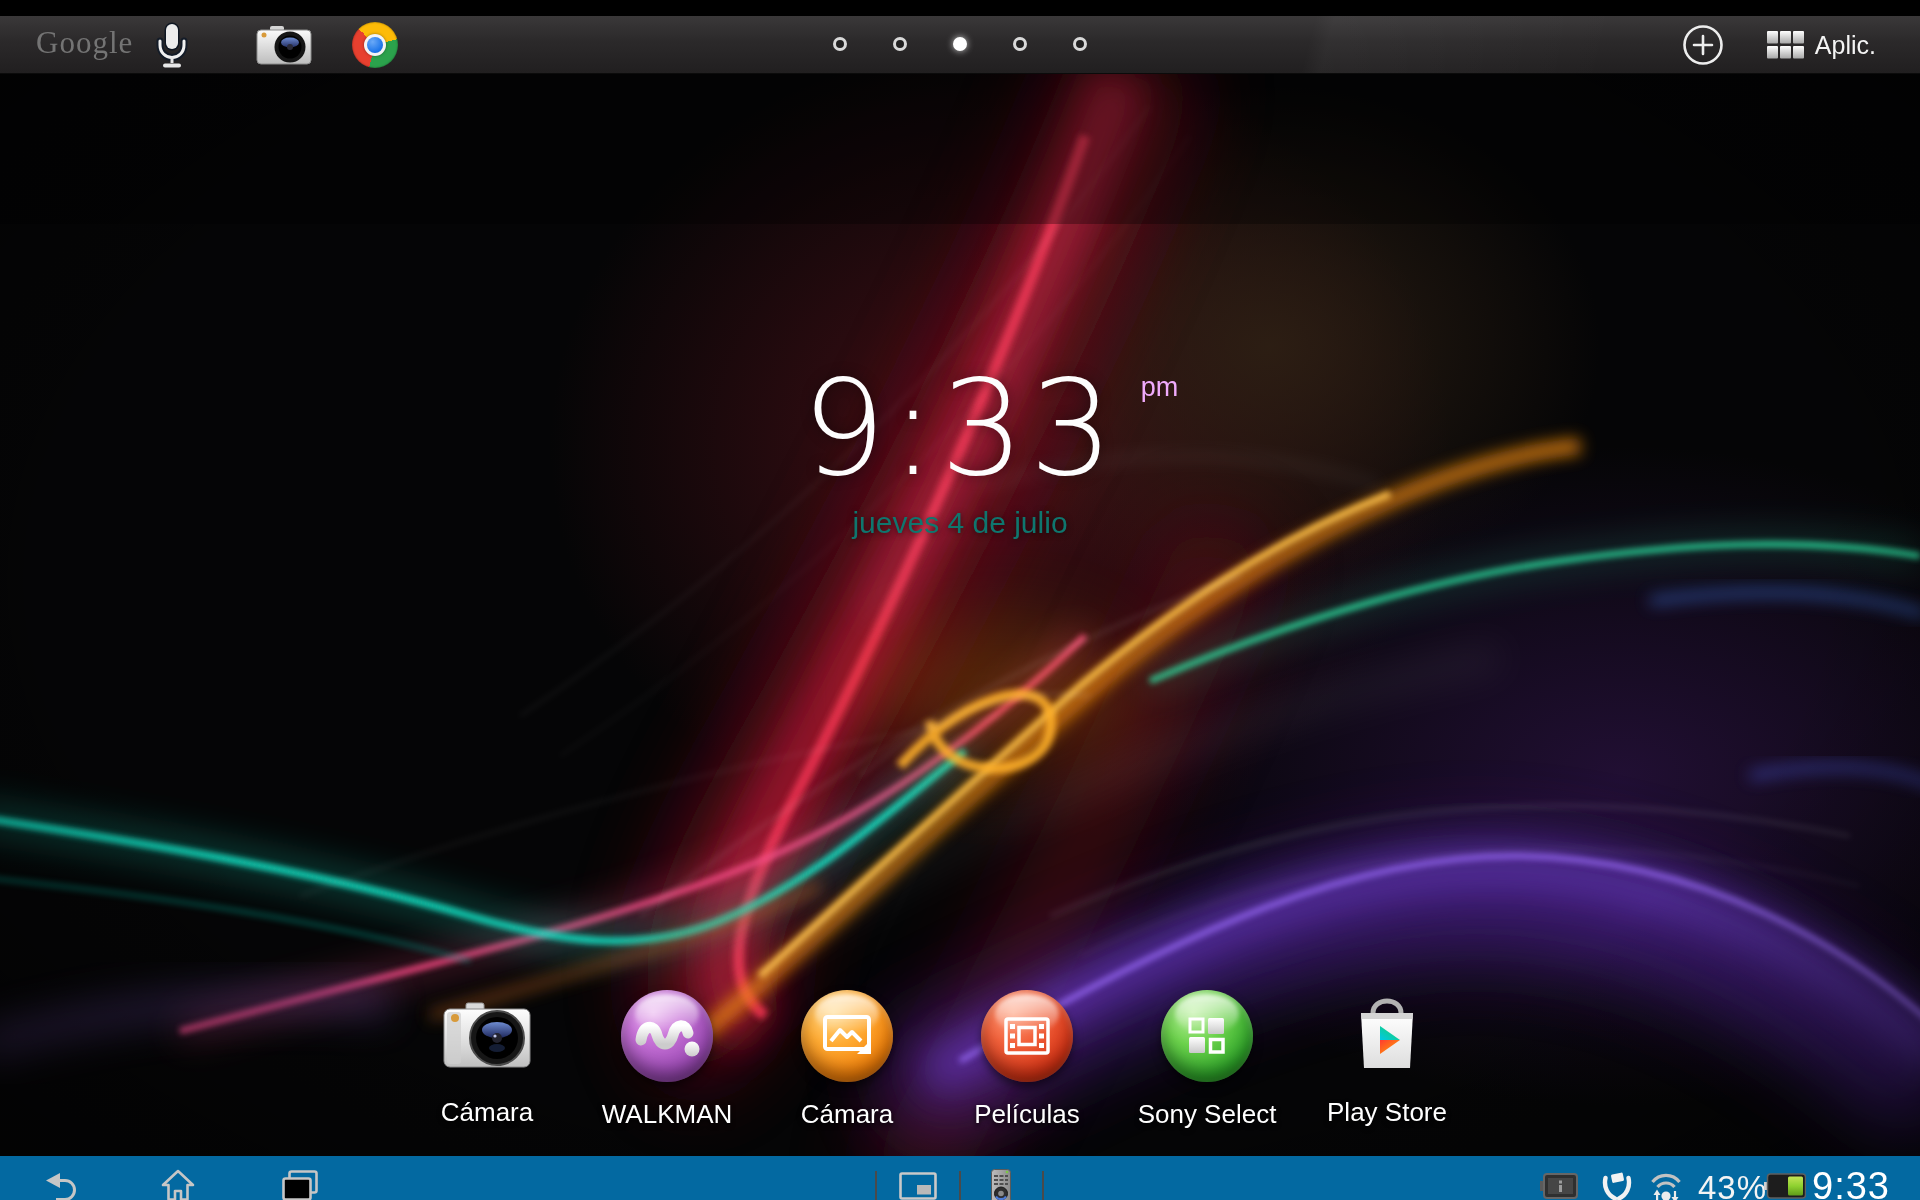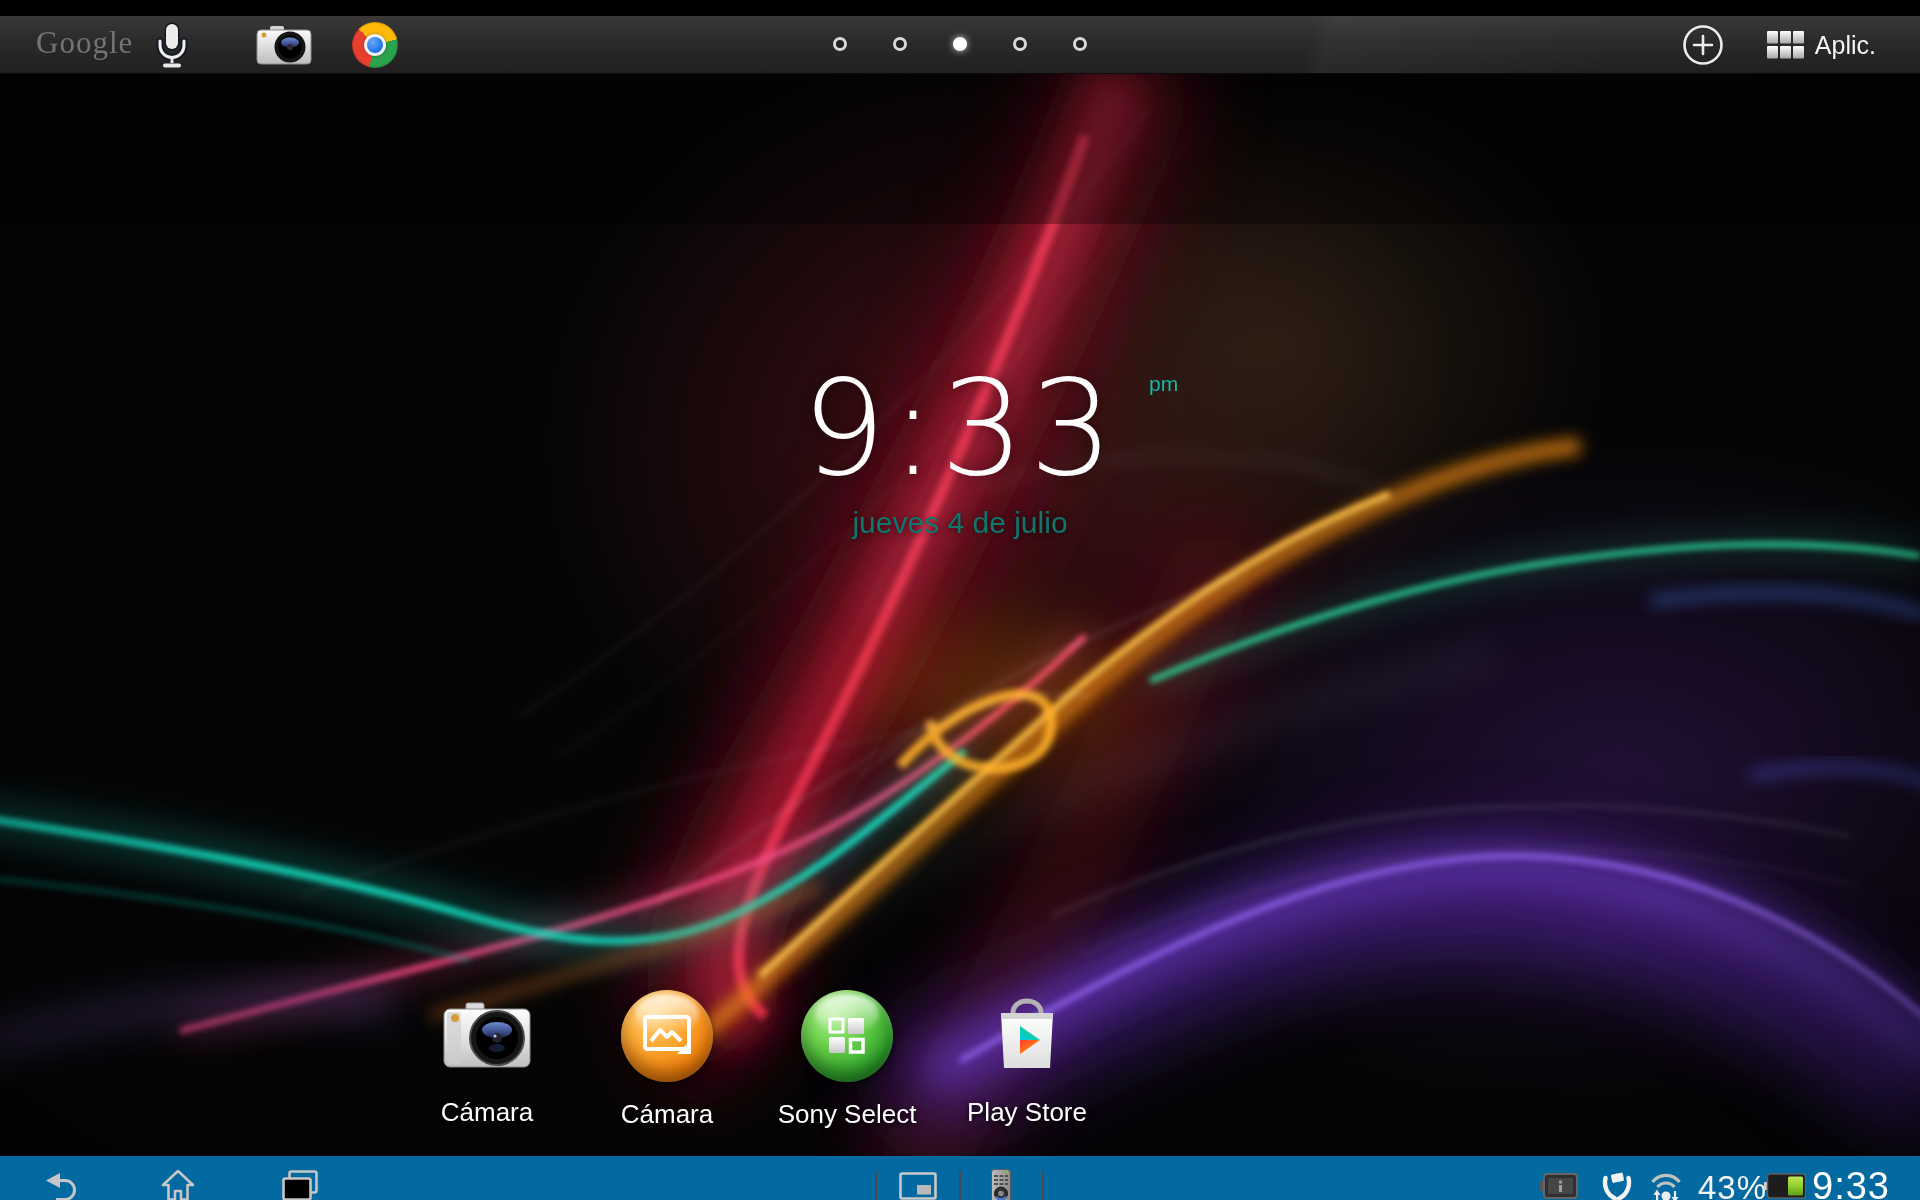--- a/index.html
+++ b/index.html
@@ -44,21 +44,21 @@
   .apps-btn { position:absolute; right:44px; top:0; height:58px; display:flex; align-items:center; gap:11px; }
   .apps-label { font-size:25px; color:#f4f4f4; }
   
   .clock-widget { position:absolute; left:0; top:346px; width:1920px; text-align:center; z-index:2; }
   .time-row { display:inline-block; position:relative; }
   .time {
     font-family:"DejaVu Sans","Liberation Sans",sans-serif; font-weight:100;
     font-size:132px; line-height:1; letter-spacing:5px; color:#fdfdfd;
     text-shadow:0 0 14px rgba(0,0,0,.45);
   }
-  .meridiem { position:absolute; right:-60px; top:10px; font-size:21px; font-weight:300; color:#14b8a6; }
+  .meridiem { position:absolute; right:-60px; top:10px; font-size:27px; font-weight:300; color:#f0abfc; }
   .date { margin-top:12px; font-size:30px; font-weight:400; color:#0f766e; text-shadow:0 1px 6px rgba(0,0,0,.6); }
   
   .dock { position:absolute; left:397px; top:972px; display:flex; z-index:2; }
   .dock-item { width:180px; text-align:center; }
   .app-icon { width:96px; height:96px; margin:0 auto; position:relative; }
   .sphere { width:92px; height:92px; margin:2px auto; border-radius:50%; position:relative;
     box-shadow:inset 0 -10px 16px rgba(0,0,0,.38), inset 0 3px 6px rgba(255,255,255,.25), 0 5px 10px rgba(0,0,0,.55); }
   .sphere::before { content:""; position:absolute; left:15%; top:4%; width:70%; height:44%; border-radius:50%;
     background:linear-gradient(rgba(255,255,255,.8), rgba(255,255,255,0)); filter:blur(2px); }
   .sphere svg { position:absolute; left:0; top:0; }
@@ -261,34 +261,70 @@
           <ellipse cx="58" cy="42" rx="15" ry="8" fill="url(#glintG)" opacity=".9"></ellipse>
           <ellipse cx="58" cy="60" rx="8" ry="4" fill="#1d2a4a" opacity=".7"></ellipse>
           <circle cx="58" cy="50" r="5" fill="#23232f"></circle>
           <circle cx="56" cy="48" r="1.6" fill="#cfd6ff" opacity=".9"></circle>
           <circle cx="16" cy="30" r="4" fill="#d89a3a"></circle>
         </svg>
       </div>
       <div class="app-label">Cámara</div>
     </div>
 
+    <div class="dock-item">
+      <div class="app-icon">
+        <div class="sphere sp-walkman">
+          <svg width="92" height="92" viewBox="0 0 92 92">
+            <defs>
+                <linearGradient id="wG" x1="0" y1="0" x2="0" y2="1">
+              <stop offset="0" stop-color="#ffffff"></stop>
+                  <stop offset="1" stop-color="#cccccc"></stop>
+            </linearGradient>
+              </defs>
+            <path d="M20 50 C22 35 33 33 36 45 C39 57 49 57 52 45 C55 33 65 33 67 43" stroke="url(#wG)" stroke-width="11" fill="none" stroke-linecap="round"></path>
+            <circle cx="71" cy="59" r="7.5" fill="url(#wG)"></circle>
+          </svg>
+        </div>
+      </div>
+      <div class="app-label">WALKMAN</div>
+    </div>
 
     <div class="dock-item">
       <div class="app-icon">
         <div class="sphere sp-album">
           <svg width="92" height="92" viewBox="0 0 92 92">
             <rect x="24" y="27" width="44" height="32" rx="2.5" stroke="#fff" stroke-width="4" fill="none"></rect>
             <path d="M30 51 L39 40 L46 47 L51 42 L60 51" stroke="#fff" stroke-width="4" fill="none" stroke-linejoin="round"></path>
             <path d="M56 64 L70 50 L70 64 Z" fill="#fff"></path>
           </svg>
         </div>
       </div>
       <div class="app-label">Cámara</div>
     </div>
 
+    <div class="dock-item">
+      <div class="app-icon">
+        <div class="sphere sp-movies">
+          <svg width="92" height="92" viewBox="0 0 92 92">
+            <rect x="25" y="29" width="42" height="34" rx="2" stroke="#fff" stroke-width="3.5" fill="none"></rect>
+            <g fill="#fff">
+              <rect x="29" y="34" width="5" height="5"></rect>
+                <rect x="29" y="43.5" width="5" height="5"></rect>
+                <rect x="29" y="53" width="5" height="5"></rect>
+              <rect x="58" y="34" width="5" height="5"></rect>
+                <rect x="58" y="43.5" width="5" height="5"></rect>
+                <rect x="58" y="53" width="5" height="5"></rect>
+            </g>
+            <rect x="38" y="37.5" width="16" height="17" stroke="#fff" stroke-width="3.5" fill="none"></rect>
+          </svg>
+        </div>
+      </div>
+      <div class="app-label">Películas</div>
+    </div>
 
     <div class="dock-item">
       <div class="app-icon">
         <div class="sphere sp-select">
           <svg width="92" height="92" viewBox="0 0 92 92">
             <defs>
                 <linearGradient id="sqG" x1="0" y1="0" x2="0" y2="1">
               <stop offset="0" stop-color="#ffffff"></stop>
                   <stop offset="1" stop-color="#c9c9c9"></stop>
             </linearGradient>

